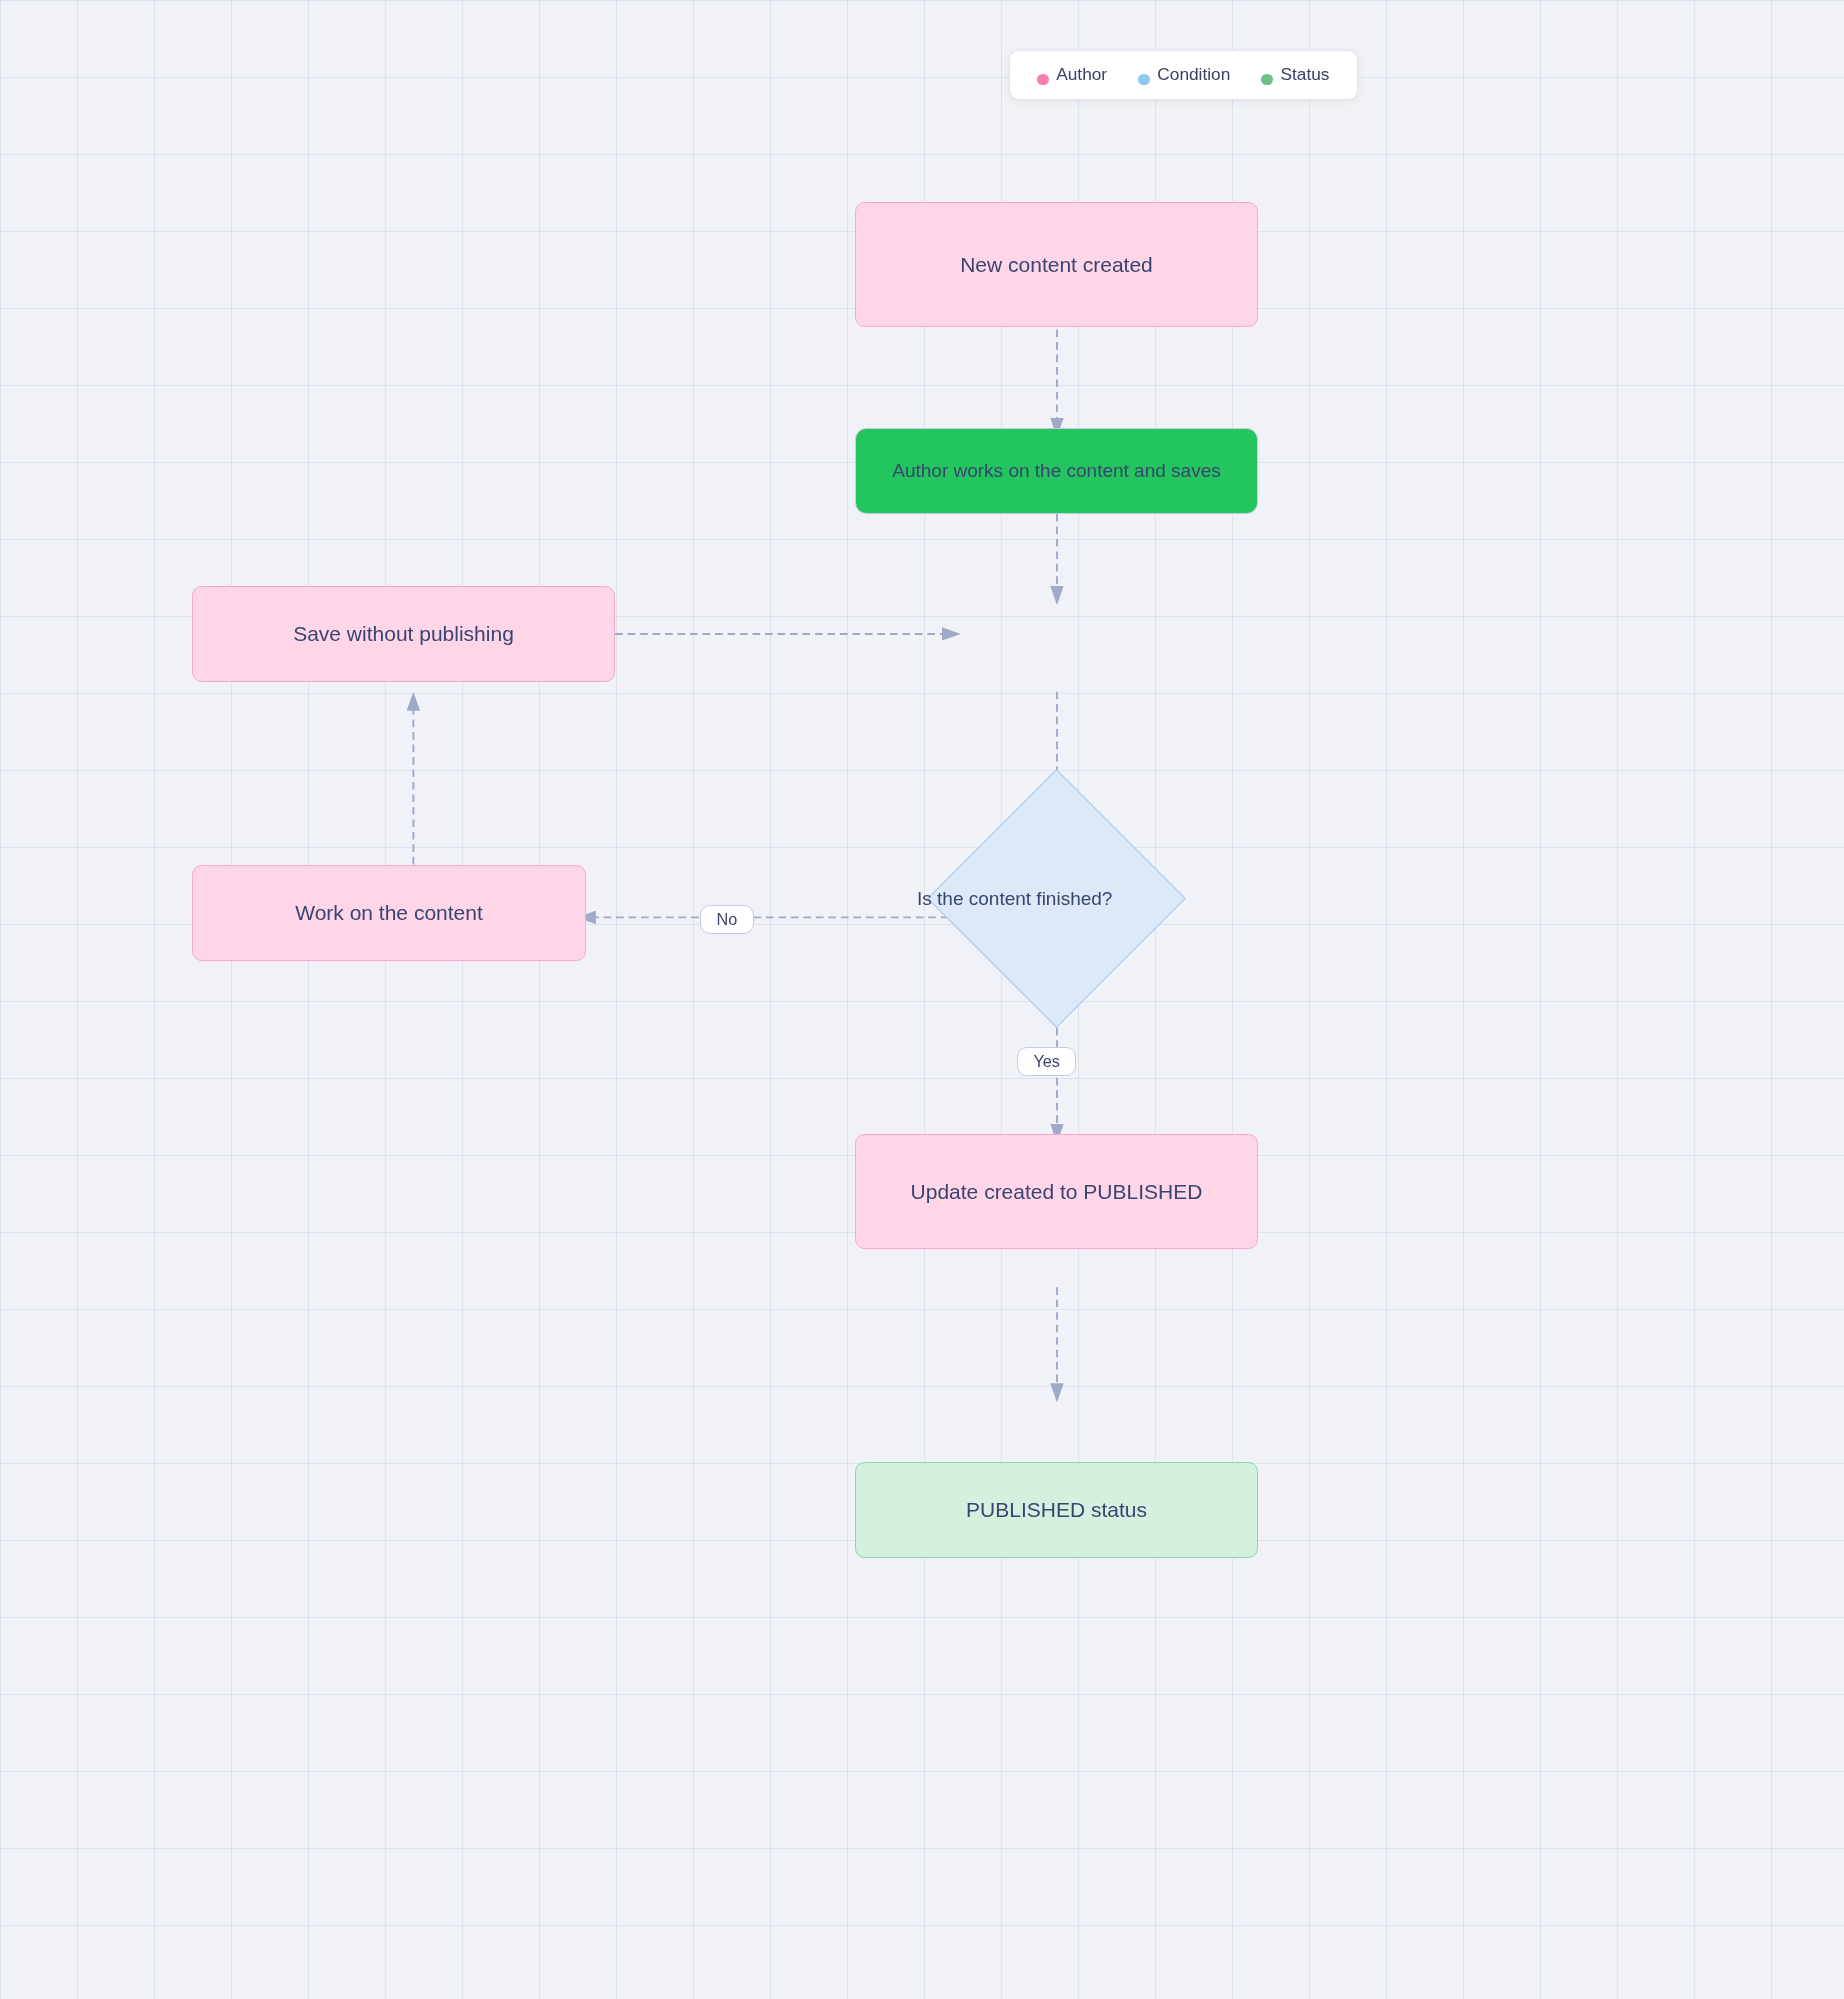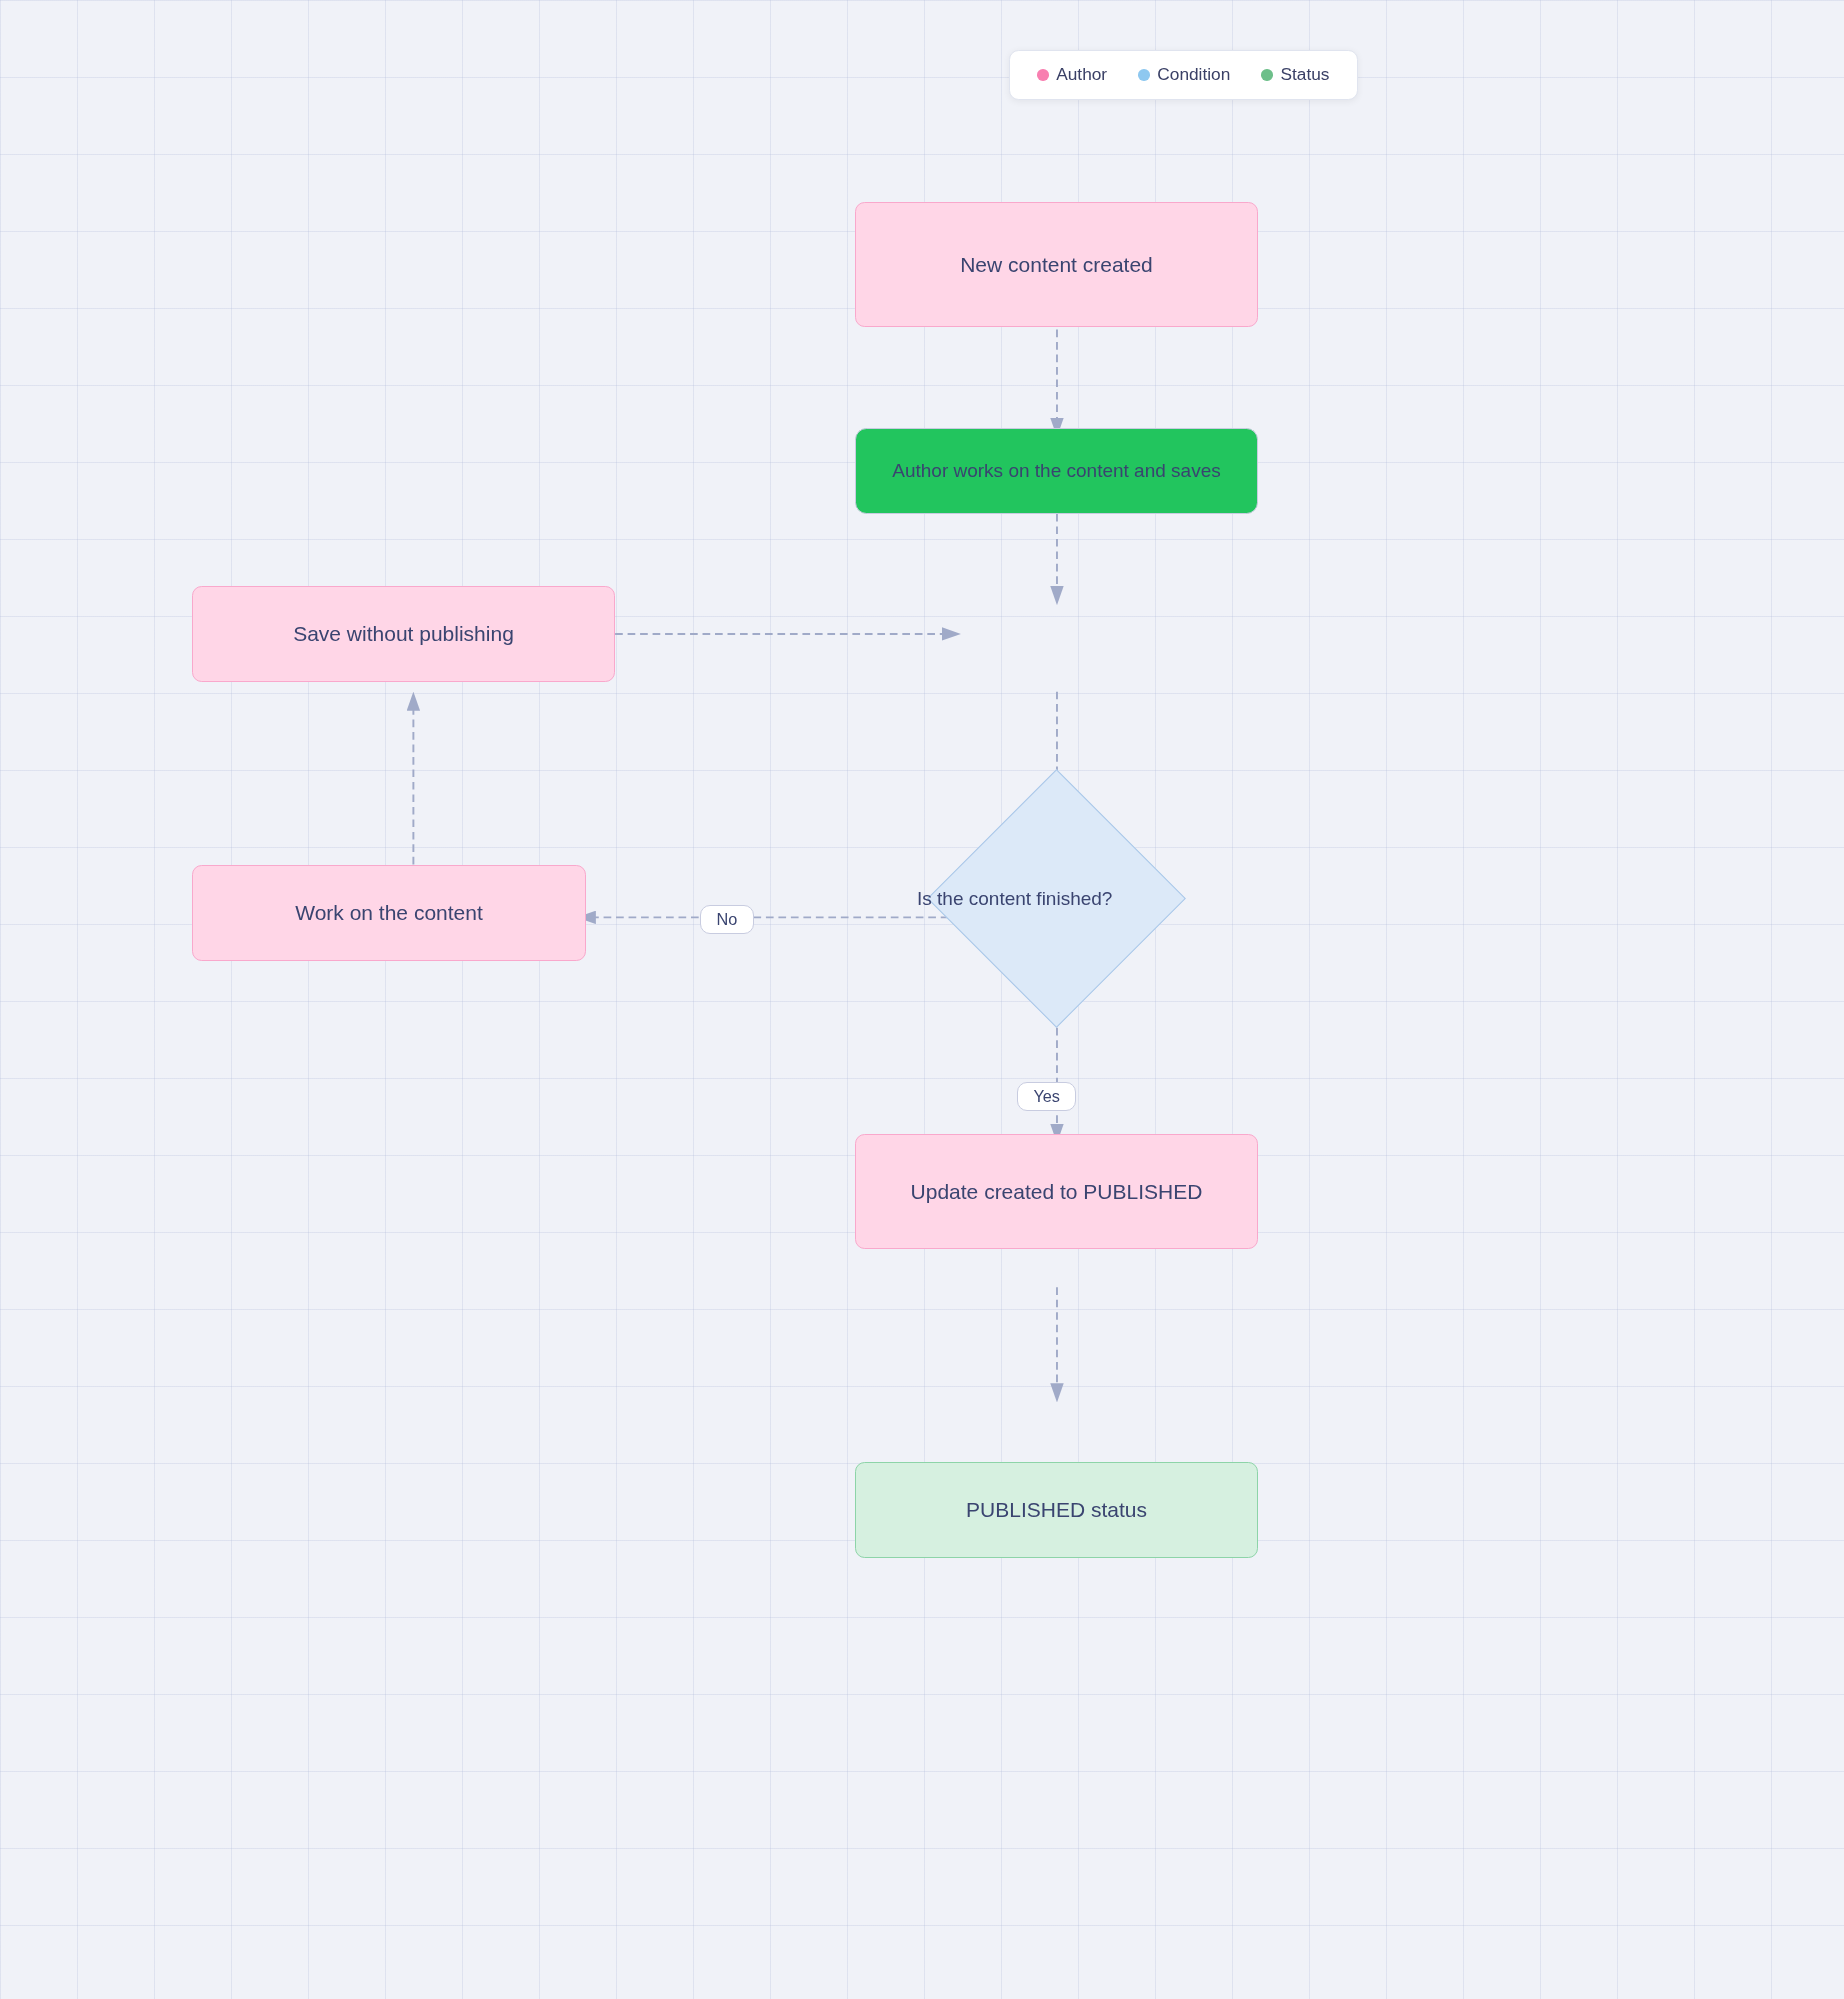--- a/index.html
+++ b/index.html
@@ -42,21 +42,21 @@
       border-radius: 9.6px;
       padding: 13.4px 27px;
       display: flex;
       align-items: center;
       gap: 31px;
       box-shadow: 0 1.9px 7.7px rgba(0,0,0,0.06);
     }
 
     .legend-item {
       display: flex;
-      align-items: center;
+      align-items: flex-end;
       gap: 7.7px;
       font-size: 17.3px;
       color: #3a4066;
       font-weight: 400;
     }
 
     .legend-dot {
       width: 11.5px;
       height: 11.5px;
       border-radius: 50%;
@@ -215,21 +215,21 @@
   </div>
 
   <div class="node node-author" style="left: 192px; top: 865px; width: 394px; height: 96px;">
     <span>Work on the content</span>
   </div>
 
   <div class="badge" style="left: 692px; top: 905px;">
     <span>No</span>
   </div>
 
-  <div class="badge" style="left: 1009px; top: 1082px;">
+  <div class="badge" style="left: 1009px; top: 1047px;">
     <span>Yes</span>
   </div>
 
   <div class="node node-author" style="left: 855px; top: 1134px; width: 403px; height: 115px;">
     <span>Update created to PUBLISHED</span>
   </div>
 
   <div class="node node-status" style="left: 855px; top: 1462px; width: 403px; height: 96px;">
     <span>PUBLISHED status</span>
   </div>

